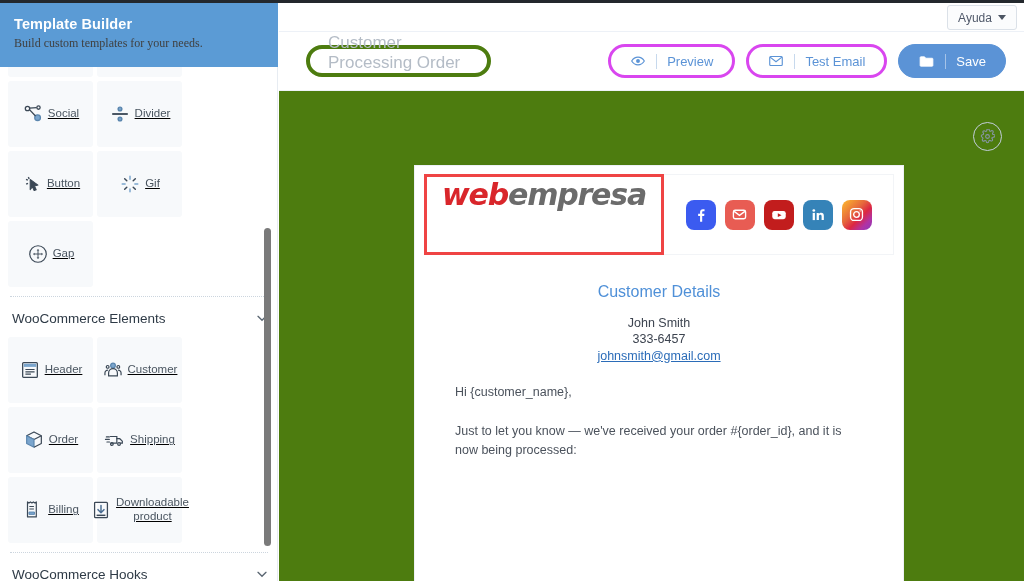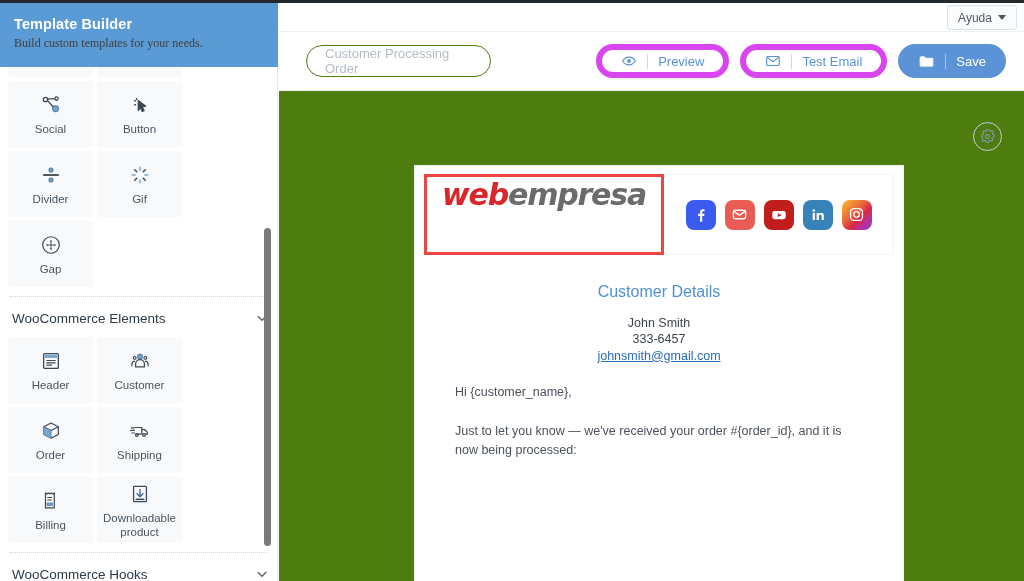--- a/index.html
+++ b/index.html
@@ -30,24 +30,25 @@
     padding: 8px 8px 0 8px;
   }
   .tile-grid {
     display: flex; flex-wrap: wrap;
     gap: 4px;
   }
   .tile {
     width: 85px; height: 66px;
     background: #f7f9fb;
     border-radius: 3px;
-    display: flex; flex-direction: column;
+    display: flex; 
     align-items: center; justify-content: center;
     gap: 4px;
     cursor: pointer;
+    text-decoration: underline;
   }
   .tile .ico { height: 28px; display:flex; align-items:center; justify-content:center; }
   .tile .lbl {
     font-size: 11.5px; color: #4a5560; text-align: center;
     line-height: 1.15; max-width: 82px;
   }
   .tile.two-line .lbl { line-height: 1.18; }
 
   .sb-divider {
     margin: 9px 2px 0 2px;
@@ -122,40 +123,40 @@
   .toolbar {
     position: absolute; top: 29px; left: 0;
     width: 745px; height: 59px;
     background: #ffffff;
     border-bottom: 1px solid #eef2f7;
   }
   .namefield {
     position: absolute; top: 13px; left: 27px;
     width: 185px; height: 32px;
     background: #ffffff;
-    border: 1px solid #4d7c0f;
+    border: 4px solid #4d7c0f;
     border-radius: 17px;
     display: flex; align-items: flex-end;
     padding: 0 18px;
-    font-size: 13px; color: #b4bcc6;
+    font-size: 17px; color: #b4bcc6;
     cursor: text;
   }
   .actions {
     position: absolute; top: 12px; right: 18px;
     display: flex; align-items: center; gap: 11px;
   }
   .abtn {
     height: 34px; border-radius: 18px;
     display: flex; align-items: center; gap: 10px;
     padding: 0 19px;
     font-size: 13px;
     cursor: pointer;
     white-space: nowrap;
   }
-  .abtn.ghost { background: #ffffff; border: 6px solid #d946ef; color: #5b93d6; }
+  .abtn.ghost { background: #ffffff; border: 3px solid #d946ef; color: #5b93d6; }
   .abtn.solid { background: #5b93d6; border: 1px solid #5b93d6; color: #ffffff; }
   .abtn .sep { width:1px; height: 15px; background: rgba(130,170,215,.45); }
   .abtn.solid .sep { background: rgba(255,255,255,.45); }
   .abtn svg { display: block; }
 
   
   .gearbtn {
     position: absolute; top: 119px; right: 22px;
     width: 29px; height: 29px; border-radius: 50%;
     border: 1px solid #c2cedb;
@@ -275,37 +276,37 @@
                 <circle cx="18" cy="5" r="1.8"></circle>
               <circle cx="17" cy="16" r="3.1" fill="#7aa5cd" stroke="#5b86ae"></circle>
               <path d="M8.2 7.2l6.5 7M8 5.6l8-0.6"></path>
             </svg>
           </span>
           <span class="lbl">Social</span>
         </div>
 
         <div class="tile">
           <span class="ico">
-            <svg width="22" height="22" viewBox="0 0 24 24" fill="none" stroke="#3b4856" stroke-width="1.5">
-              <path d="M8 4.5l.9 2M5.5 7l2 .9M5.6 12.2l2-1"></path>
-              <path d="M10 7l8.5 6.2-3.8.9 1.9 4.1-2.3 1-1.9-4.1-2.4 3z" fill="#3b4856" stroke="#3b4856" stroke-width="1.1" stroke-linejoin="round"></path>
-            </svg>
-          </span>
-          <span class="lbl">Button</span>
-        </div>
-
-        <div class="tile">
-          <span class="ico">
             <svg width="22" height="22" viewBox="0 0 24 24" fill="none" stroke="#3b4856" stroke-width="1.6">
               <circle cx="12" cy="6.5" r="2" fill="#7aa5cd" stroke="#5b86ae"></circle>
               <path d="M3.5 12h17" stroke-width="2"></path>
               <circle cx="12" cy="17.5" r="2" fill="#7aa5cd" stroke="#5b86ae"></circle>
             </svg>
           </span>
           <span class="lbl">Divider</span>
+        </div>
+
+        <div class="tile">
+          <span class="ico">
+            <svg width="22" height="22" viewBox="0 0 24 24" fill="none" stroke="#3b4856" stroke-width="1.5">
+              <path d="M8 4.5l.9 2M5.5 7l2 .9M5.6 12.2l2-1"></path>
+              <path d="M10 7l8.5 6.2-3.8.9 1.9 4.1-2.3 1-1.9-4.1-2.4 3z" fill="#3b4856" stroke="#3b4856" stroke-width="1.1" stroke-linejoin="round"></path>
+            </svg>
+          </span>
+          <span class="lbl">Button</span>
         </div>
 
         <div class="tile">
           <span class="ico">
             <svg width="22" height="22" viewBox="0 0 24 24" fill="none" stroke="#7aa5cd" stroke-width="1.6" stroke-linecap="round">
               <path d="M12 3.5v3.2M12 17.3v3.2M3.5 12h3.2M17.3 12h3.2"></path>
               <path d="M6.2 6.2l2.3 2.3M15.5 15.5l2.3 2.3M17.8 6.2l-2.3 2.3M8.5 15.5l-2.3 2.3" stroke="#3b4856"></path>
             </svg>
           </span>
           <span class="lbl">Gif</span>

